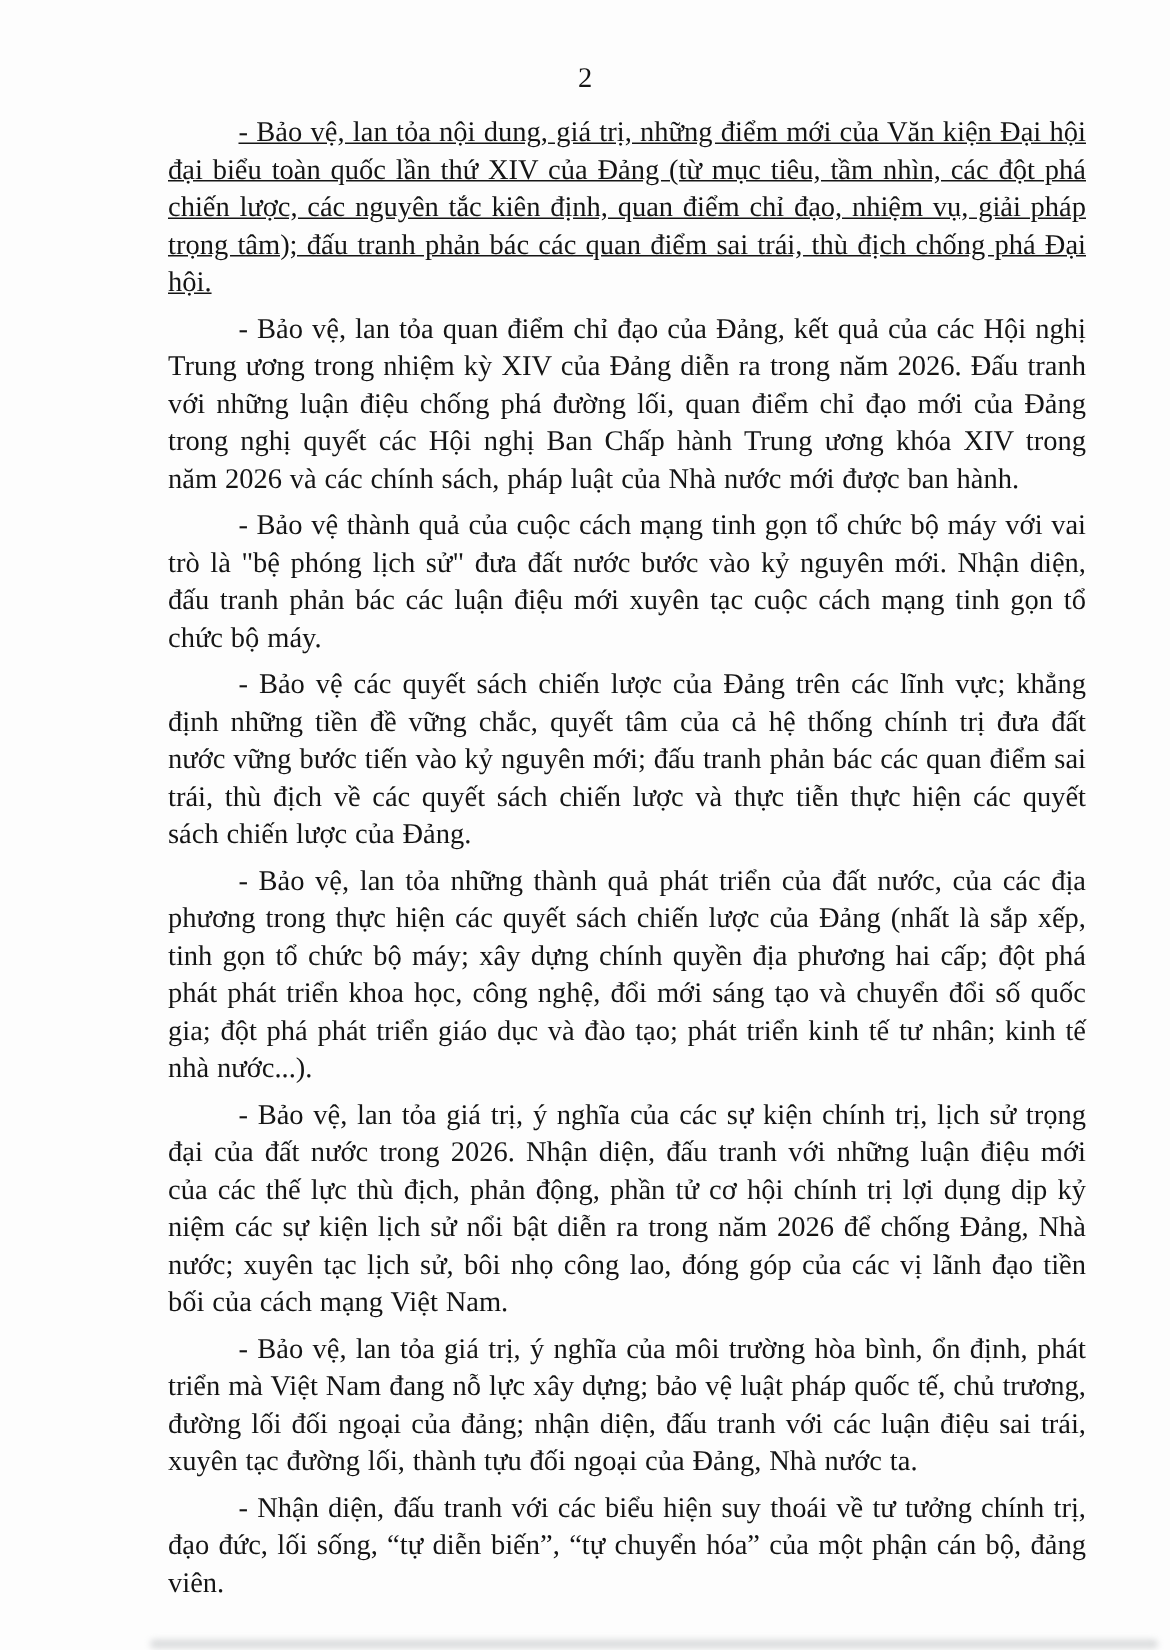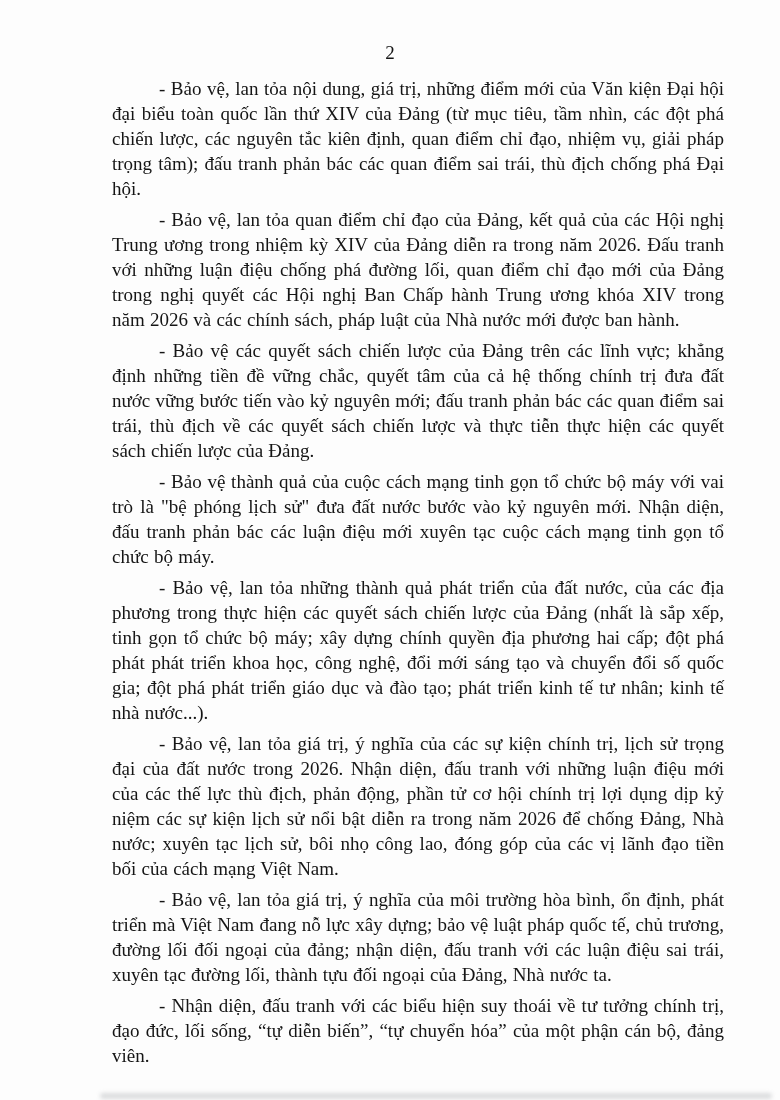--- a/index.html
+++ b/index.html
@@ -29,21 +29,21 @@
     width: 612px;
   }
   .para {
     margin: 6px 0 0 0;
     font-size: 19px;
     line-height: 25px;
     text-align: justify;
     text-indent: 47px;
     word-spacing: 0.5px;
   }
-  .para:first-child { margin-top: 0; }
+  .para:first-child { margin-top: 0; text-decoration: underline; }
   .scan-artifact {
     position: absolute;
     left: 100px;
     right: 8px;
     bottom: 1px;
     height: 6px;
     background: #a7abae;
     opacity: 0.4;
     filter: blur(2px);
     border-radius: 3px;
@@ -51,22 +51,22 @@
 </style>
 </head>
 <body>
 
 <div class="page">
   <div class="page-number">2</div>
 
   <div class="content">
     <p class="para">- Bảo vệ, lan tỏa nội dung, giá trị, những điểm mới của Văn kiện Đại hội đại biểu toàn quốc lần thứ XIV của Đảng (từ mục tiêu, tầm nhìn, các đột phá chiến lược, các nguyên tắc kiên định, quan điểm chỉ đạo, nhiệm vụ, giải pháp trọng tâm); đấu tranh phản bác các quan điểm sai trái, thù địch chống phá Đại hội.</p>
     <p class="para">- Bảo vệ, lan tỏa quan điểm chỉ đạo của Đảng, kết quả của các Hội nghị Trung ương trong nhiệm kỳ XIV của Đảng diễn ra trong năm 2026. Đấu tranh với những luận điệu chống phá đường lối, quan điểm chỉ đạo mới của Đảng trong nghị quyết các Hội nghị Ban Chấp hành Trung ương khóa XIV trong năm 2026 và các chính sách, pháp luật của Nhà nước mới được ban hành.</p>
+    <p class="para">- Bảo vệ thành quả của cuộc cách mạng tinh gọn tổ chức bộ máy với vai trò là "bệ phóng lịch sử" đưa đất nước bước vào kỷ nguyên mới. Nhận diện, đấu tranh phản bác các luận điệu mới xuyên tạc cuộc cách mạng tinh gọn tổ chức bộ máy.</p>
     <p class="para">- Bảo vệ các quyết sách chiến lược của Đảng trên các lĩnh vực; khẳng định những tiền đề vững chắc, quyết tâm của cả hệ thống chính trị đưa đất nước vững bước tiến vào kỷ nguyên mới; đấu tranh phản bác các quan điểm sai trái, thù địch về các quyết sách chiến lược và thực tiễn thực hiện các quyết sách chiến lược của Đảng.</p>
-    <p class="para">- Bảo vệ thành quả của cuộc cách mạng tinh gọn tổ chức bộ máy với vai trò là "bệ phóng lịch sử" đưa đất nước bước vào kỷ nguyên mới. Nhận diện, đấu tranh phản bác các luận điệu mới xuyên tạc cuộc cách mạng tinh gọn tổ chức bộ máy.</p>
     <p class="para">- Bảo vệ, lan tỏa những thành quả phát triển của đất nước, của các địa phương trong thực hiện các quyết sách chiến lược của Đảng (nhất là sắp xếp, tinh gọn tổ chức bộ máy; xây dựng chính quyền địa phương hai cấp; đột phá phát phát triển khoa học, công nghệ, đổi mới sáng tạo và chuyển đổi số quốc gia; đột phá phát triển giáo dục và đào tạo; phát triển kinh tế tư nhân; kinh tế nhà nước...).</p>
     <p class="para">- Bảo vệ, lan tỏa giá trị, ý nghĩa của các sự kiện chính trị, lịch sử trọng đại của đất nước trong 2026. Nhận diện, đấu tranh với những luận điệu mới của các thế lực thù địch, phản động, phần tử cơ hội chính trị lợi dụng dịp kỷ niệm các sự kiện lịch sử nổi bật diễn ra trong năm 2026 để chống Đảng, Nhà nước; xuyên tạc lịch sử, bôi nhọ công lao, đóng góp của các vị lãnh đạo tiền bối của cách mạng Việt Nam.</p>
     <p class="para">- Bảo vệ, lan tỏa giá trị, ý nghĩa của môi trường hòa bình, ổn định, phát triển mà Việt Nam đang nỗ lực xây dựng; bảo vệ luật pháp quốc tế, chủ trương, đường lối đối ngoại của đảng; nhận diện, đấu tranh với các luận điệu sai trái, xuyên tạc đường lối, thành tựu đối ngoại của Đảng, Nhà nước ta.</p>
     <p class="para">- Nhận diện, đấu tranh với các biểu hiện suy thoái về tư tưởng chính trị, đạo đức, lối sống, “tự diễn biến”, “tự chuyển hóa” của một phận cán bộ, đảng viên.</p>
   </div>
 
   <div class="scan-artifact"></div>
 </div>
 
 </body></html>

